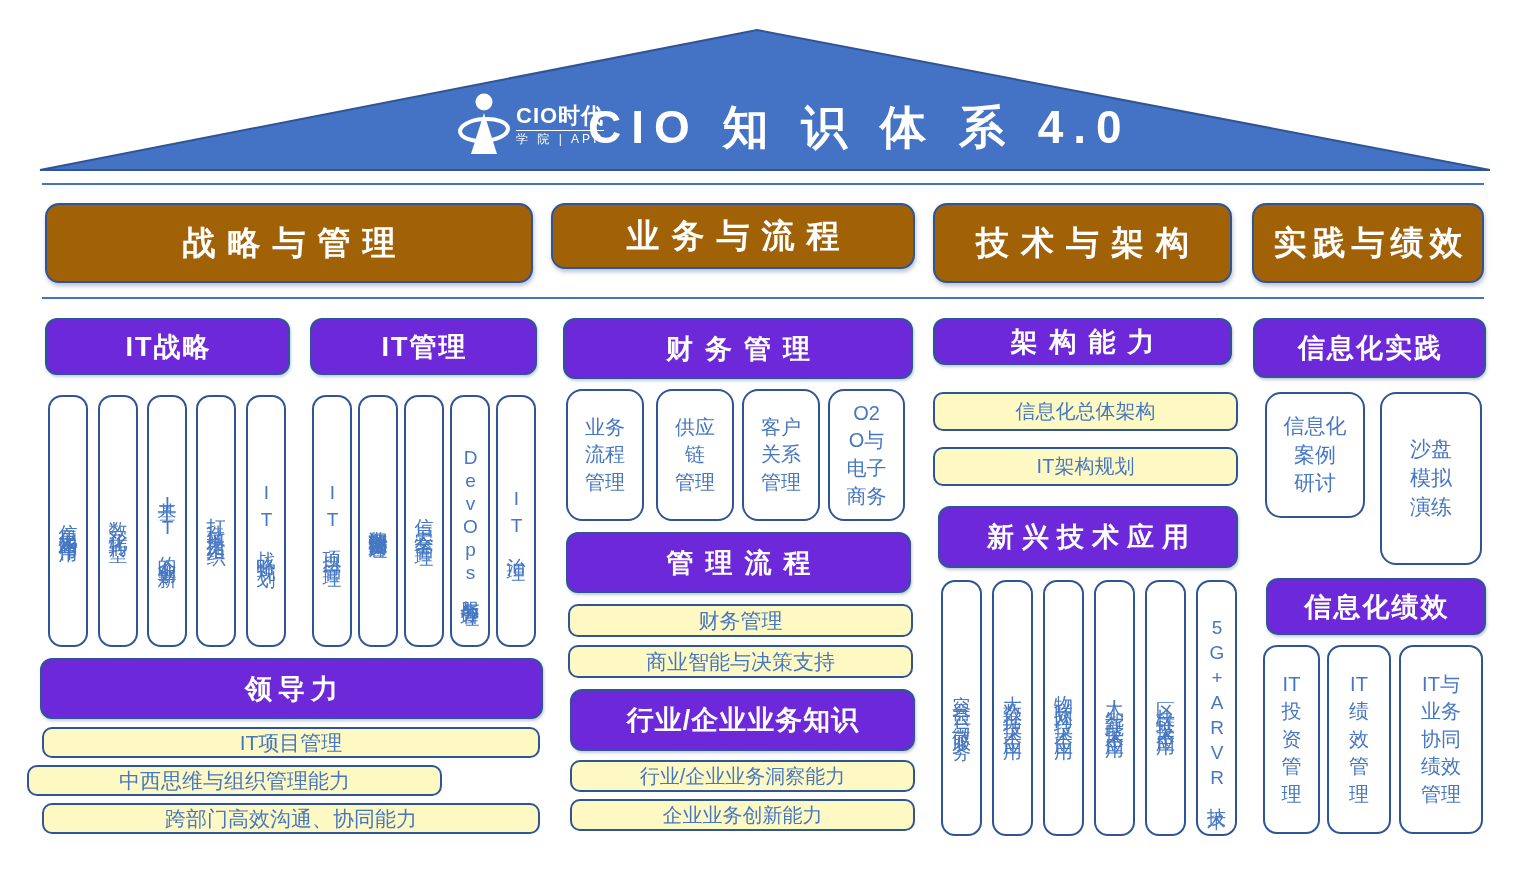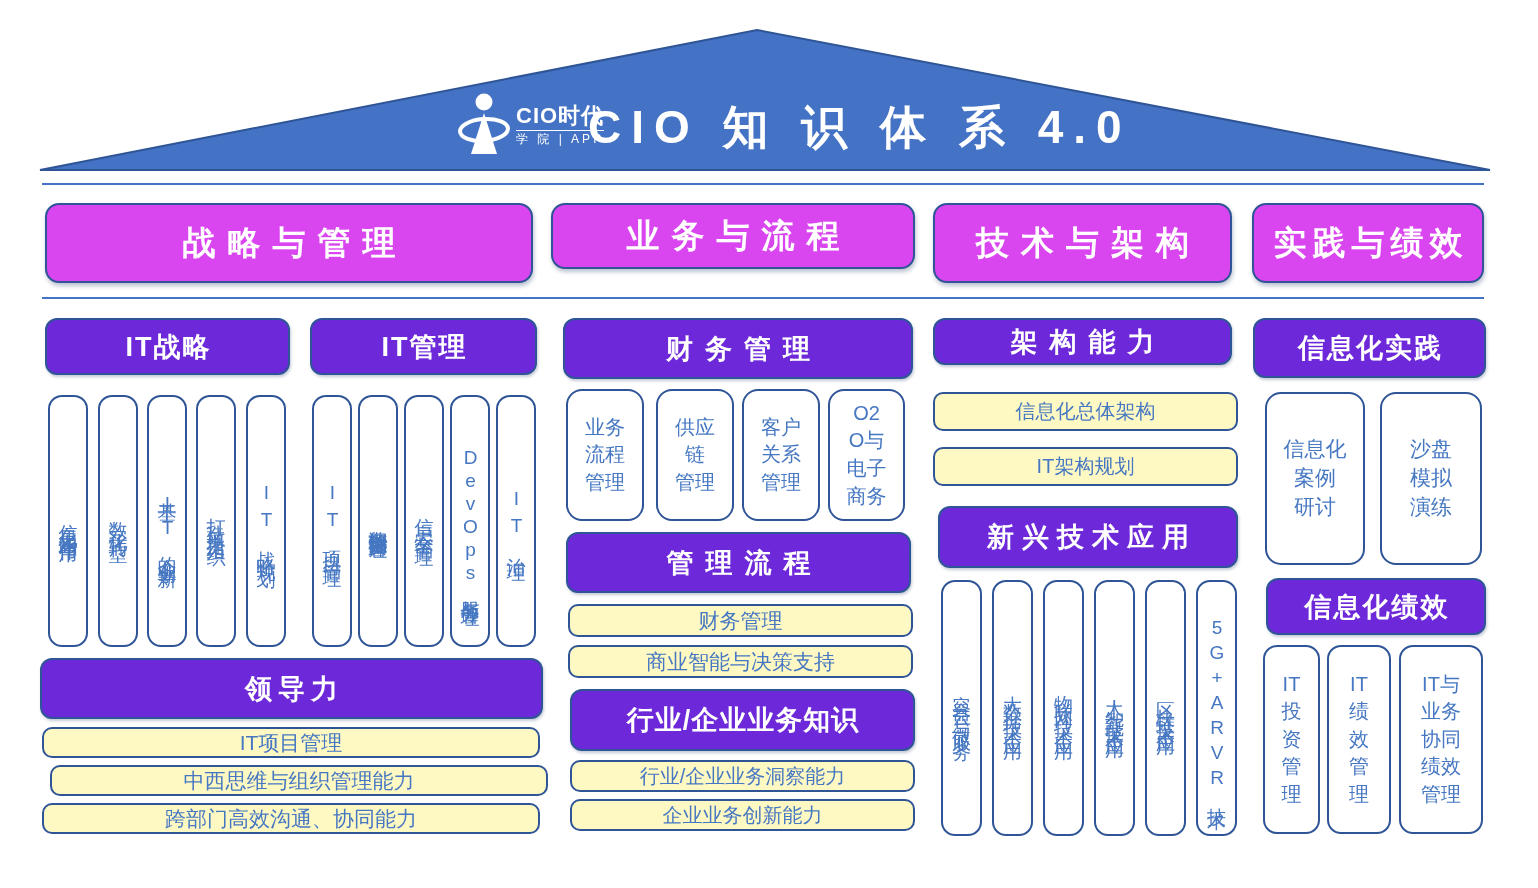--- a/index.html
+++ b/index.html
@@ -13,21 +13,21 @@
   .logo-text{margin-left:6px;display:flex;flex-direction:column;line-height:1.05;}
   .logo-brand{font-size:22px;font-weight:bold;letter-spacing:1px;}
   .logo-rule{border-top:1.5px solid #fff;margin:3px 0 2px 0;}
   .logo-sub{font-size:12px;letter-spacing:3px;}
   .page-title{
     position:absolute;left:588px;top:97px;color:#fff;font-weight:bold;
     font-size:46px;letter-spacing:10px;white-space:nowrap;
   }
   .hline{position:absolute;left:42px;width:1442px;border-top:2px solid #4472C4;}
   .pillar{
-    background:#d946ef;border:2px solid #2F5597;border-radius:14px;color:#fff;
+    background:#a16207;border:2px solid #2F5597;border-radius:14px;color:#fff;
     font-weight:bold;font-size:33px;letter-spacing:12px;text-indent:12px;
     display:flex;align-items:center;justify-content:center;
     box-shadow:1px 3px 4px rgba(60,80,120,0.35);
   }
   .subhead{
     background:#6d28d9;border:2px solid #2F5597;border-radius:12px;color:#fff;
     font-weight:bold;font-size:27px;letter-spacing:6px;text-indent:6px;
     display:flex;align-items:center;justify-content:center;
     box-shadow:1px 2px 3px rgba(60,80,120,0.3);white-space:nowrap;
   }
@@ -86,21 +86,21 @@
 <div class="abs vbox" style="left:246px;top:395px;width:40px;height:252px;">IT战略规划</div>
 
 <div class="abs vbox" style="left:312px;top:395px;width:40px;height:252px;">IT项目管理</div>
 <div class="abs vbox" style="left:358px;top:395px;width:40px;height:252px;letter-spacing:1px;">数据治理数据资产管理</div>
 <div class="abs vbox" style="left:404px;top:395px;width:40px;height:252px;">信息安全管理</div>
 <div class="abs vbox" style="left:450px;top:395px;width:40px;height:252px;letter-spacing:2px;">DevOps与服务管理</div>
 <div class="abs vbox" style="left:496px;top:395px;width:40px;height:252px;">IT治理</div>
 
 <div class="abs subhead" style="left:40px;top:658px;width:503px;height:61px;">领导力</div>
 <div class="abs row" style="left:42px;top:727px;width:498px;height:31px;">IT项目管理</div>
-<div class="abs row" style="left:50px;top:765px;width:498px;height:31px;">中西思维与组织管理能力</div>
+<div class="abs row" style="left:27px;top:765px;width:415px;height:31px;">中西思维与组织管理能力</div>
 <div class="abs row" style="left:42px;top:803px;width:498px;height:31px;">跨部门高效沟通、协同能力</div>
 
 <div class="abs subhead" style="left:563px;top:318px;width:350px;height:61px;letter-spacing:12px;text-indent:12px;">财务管理</div>
 
 <div class="abs wbox" style="left:566px;top:389px;width:78px;height:132px;">业务
 流程
 管理</div>
 <div class="abs wbox" style="left:656px;top:389px;width:78px;height:132px;">供应
 链
 管理</div>
@@ -127,21 +127,21 @@
 <div class="abs subhead" style="left:938px;top:506px;width:300px;height:62px;letter-spacing:8px;text-indent:8px;">新兴技术应用</div>
 
 <div class="abs vbox" style="left:941px;top:580px;width:41px;height:256px;letter-spacing:8px;">容器云与微服务</div>
 <div class="abs vbox" style="left:992px;top:580px;width:41px;height:256px;letter-spacing:8px;">大数据技术应用</div>
 <div class="abs vbox" style="left:1043px;top:580px;width:41px;height:256px;letter-spacing:8px;">物联网技术应用</div>
 <div class="abs vbox" style="left:1094px;top:580px;width:41px;height:256px;letter-spacing:6px;">人工智能技术应用</div>
 <div class="abs vbox" style="left:1145px;top:580px;width:41px;height:256px;letter-spacing:6px;">区块链技术应用</div>
 <div class="abs vbox" style="left:1196px;top:580px;width:41px;height:256px;letter-spacing:4px;">5G+ARVR技术</div>
 
 <div class="abs subhead" style="left:1253px;top:318px;width:233px;height:60px;letter-spacing:2px;text-indent:2px;">信息化实践</div>
-<div class="abs wbox" style="left:1265px;top:392px;width:100px;height:173px;font-size:21px;">信息化
+<div class="abs wbox" style="left:1265px;top:392px;width:100px;height:126px;font-size:21px;">信息化
 案例
 研讨</div>
 <div class="abs wbox" style="left:1380px;top:392px;width:102px;height:173px;font-size:21px;">沙盘
 模拟
 演练</div>
 
 <div class="abs subhead" style="left:1266px;top:578px;width:220px;height:57px;letter-spacing:2px;text-indent:2px;">信息化绩效</div>
 <div class="abs wbox" style="left:1263px;top:645px;width:57px;height:189px;border-radius:14px;">IT
 投
 资

